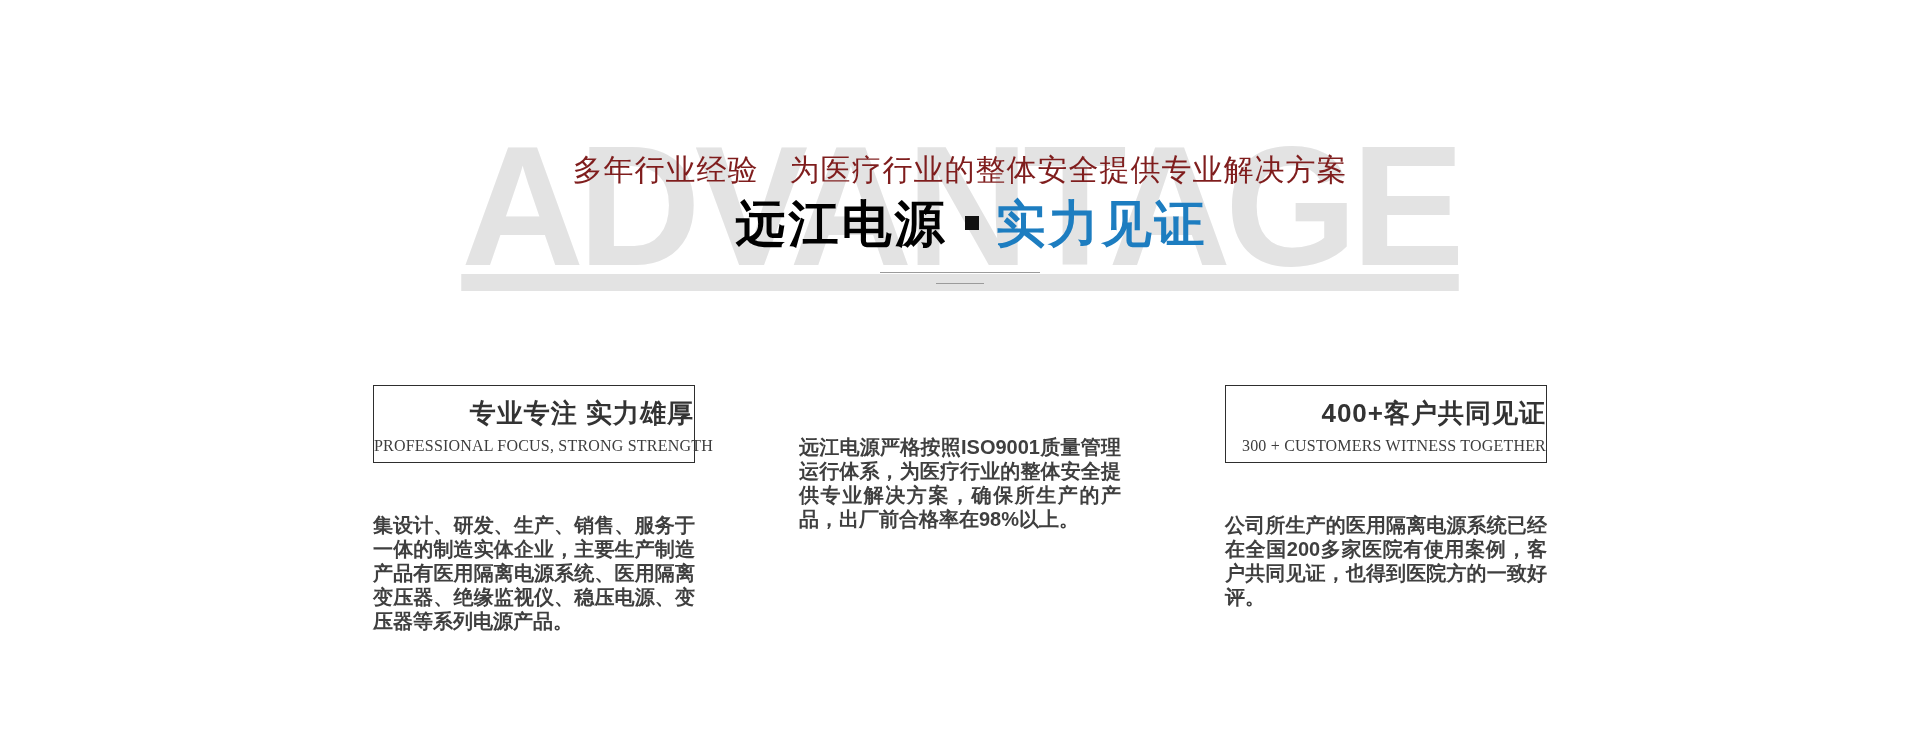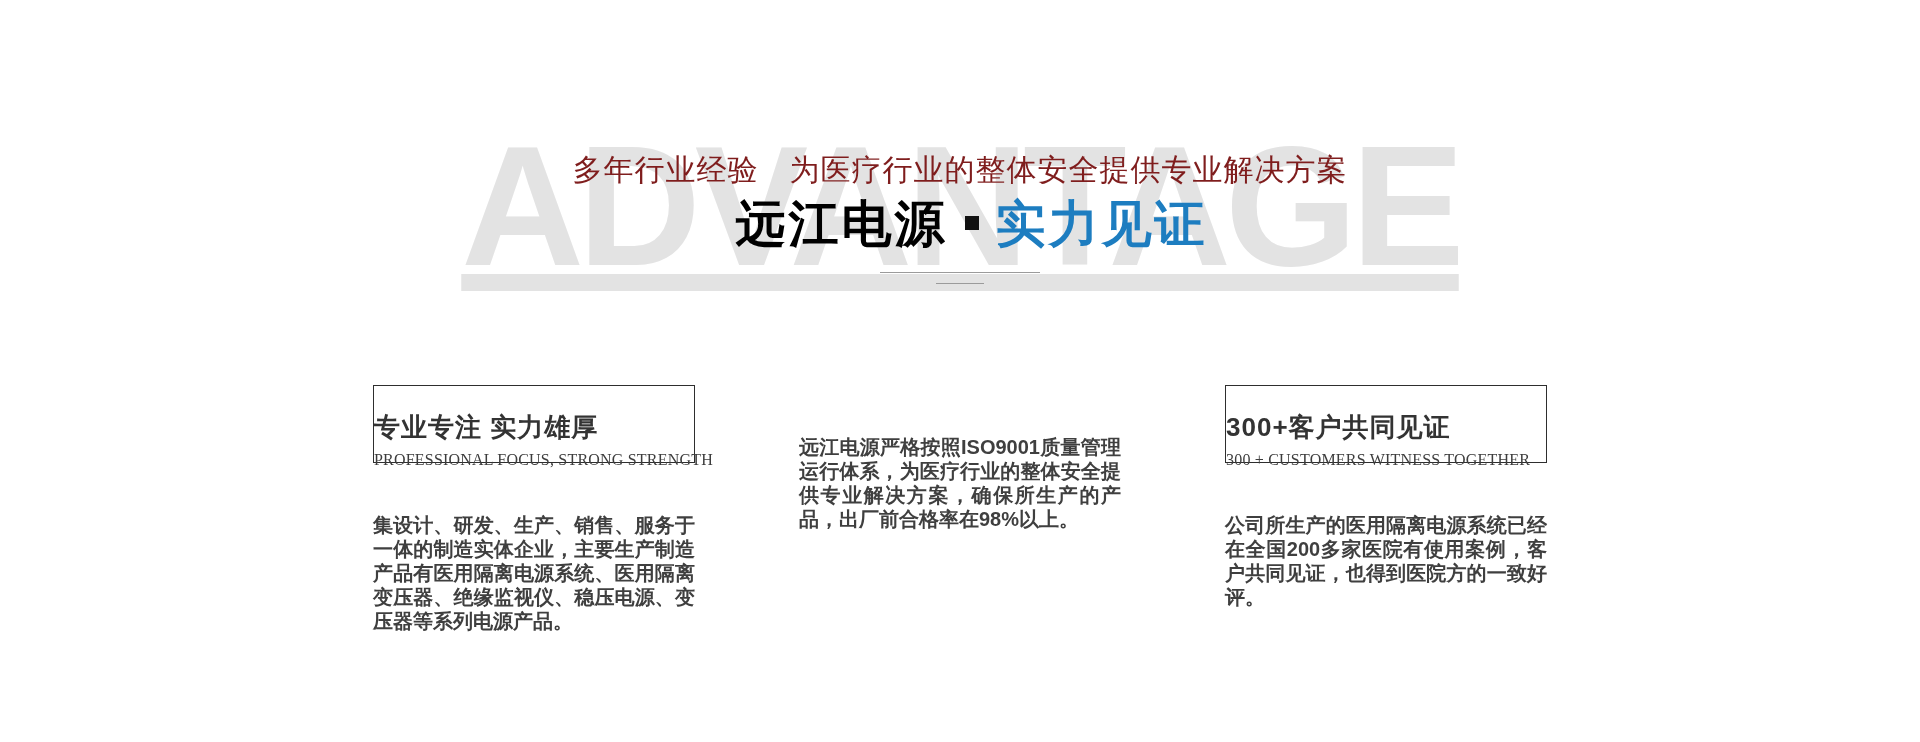--- a/index.html
+++ b/index.html
@@ -50,21 +50,21 @@
 
   
   .columns {
     position:absolute; top:385px; left:0; width:100%;
     display:flex; justify-content:center; gap:104px;
   }
   .column { width:322px; }
   .card-header {
     width:100%; height:78px;
     border:1px solid #2e2e2e;
-    text-align:left; padding-top:24px;
+    text-align:right; padding-top:10px;
     background:#fff;
   }
   .card-title {
     font-size:26px; font-weight:bold; color:#333;
     letter-spacing:1px; white-space:nowrap;
   }
   .card-sub {
     margin-top:6px;
     font-family:"Liberation Serif","DejaVu Serif",serif;
     font-size:16px; color:#3d3d3d; letter-spacing:0.2px;
@@ -102,20 +102,20 @@
       </div>
       <div class="card-desc">集设计、研发、生产、销售、服务于一体的制造实体企业，主要生产制造产品有医用隔离电源系统、医用隔离变压器、绝缘监视仪、稳压电源、变压器等系列电源产品。</div>
     </div>
 
     <div class="column">
       <div class="card-desc">远江电源严格按照ISO9001质量管理运行体系，为医疗行业的整体安全提供专业解决方案，确保所生产的产品，出厂前合格率在98%以上。</div>
     </div>
 
     <div class="column">
       <div class="card-header">
-        <div class="card-title">300+客户共同见证</div>
+        <div class="card-title">400+客户共同见证</div>
         <div class="card-sub">300 + CUSTOMERS WITNESS TOGETHER</div>
       </div>
       <div class="card-desc">公司所生产的医用隔离电源系统已经在全国200多家医院有使用案例，客户共同见证，也得到医院方的一致好评。</div>
     </div>
 
   </div>
 </div>
 
 </body></html>

